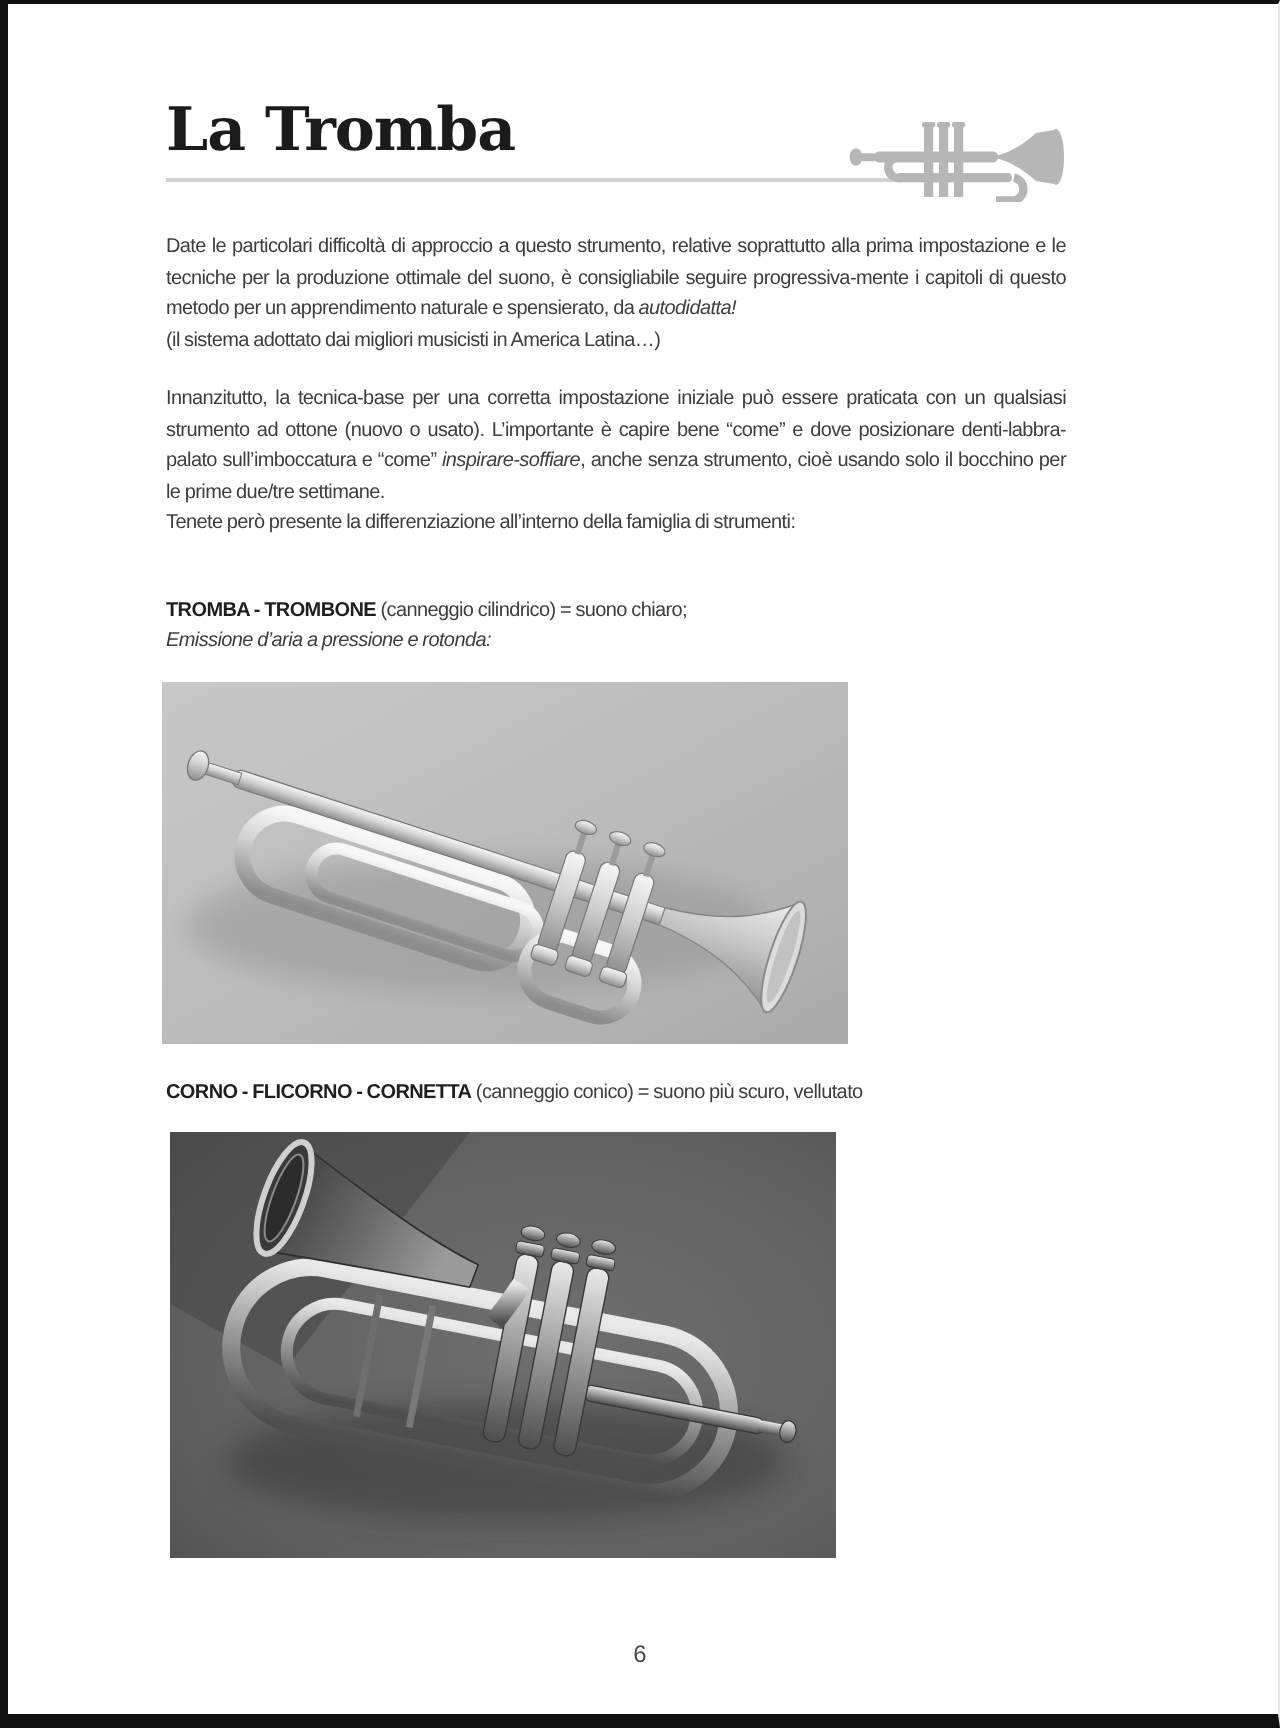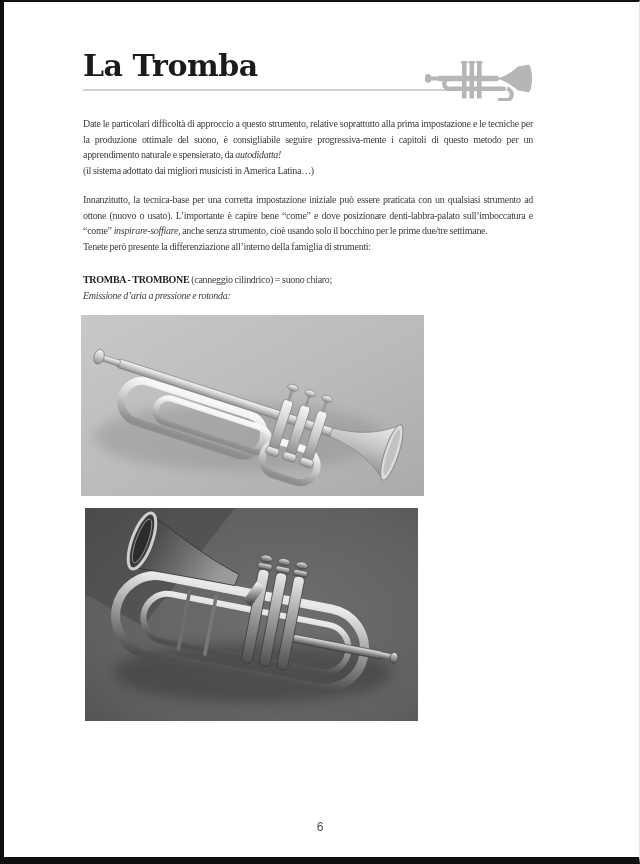--- a/index.html
+++ b/index.html
@@ -31,26 +31,26 @@
     font-size: 30px; line-height: 31px;
     color: #1b1b1b;
     letter-spacing: -0.5px;
   }
   .rule { height: 2px; background: #d2d2d2; width: 364px; margin-top: 8px; }
   .logo { position: absolute; right: -3px; top: 11px; width: 112px; height: 40px; }
   .body-text, .section-heading, .section-sub {
     margin: 0;
     font-size: 10px; line-height: 15.5px;
     color: #3d3d3d;
-    letter-spacing: -0.3px; word-spacing: -0.3px; font-family: Liberation Serif, serif;
+    letter-spacing: -0.3px; word-spacing: -0.3px;
   }
   .body-text { text-align: justify; }
   .para-intro { margin-top: 25px; }
   .para-technique { margin-top: 14px; }
-  .section-heading { margin-top: 18px; font-weight: normal; }
+  .section-heading { margin-top: 28px; font-weight: normal; }
   .section-2 .section-heading { margin-top: 17px; }
   .section-heading .bd { font-weight: bold; color: #1f1f1f; }
   .it { font-style: italic; }
   .section-sub { font-style: italic; }
   .photo { margin: 12px 0 0 0; padding: 0; display: block; font-size: 0; }
   .photo-1 { margin-left: -2px; }
   .photo-2 { margin-left: 2px; }
   .page-number {
     position: absolute; left: 0; top: 820px; width: 640px;
     text-align: center; font-size: 12px; color: #4b4b4b;
@@ -140,20 +140,21 @@
           <ellipse cx="240" cy="57" rx="5.5" ry="3.2" fill="url(#sv)" stroke="#7a7a7a" stroke-width="0.6"></ellipse>
           <path d="M 254,83 C 285,81 302,72 317,60 L 317,116 C 302,104 285,95 254,92 Z" fill="url(#svb)" stroke="#858585" stroke-width="0.7"></path>
           <ellipse cx="318" cy="88" rx="7" ry="29" fill="#dcdcdc" stroke="#8a8a8a" stroke-width="1"></ellipse>
           <ellipse cx="318" cy="88" rx="4" ry="24" fill="#c2c2c2"></ellipse>
         </g>
       </svg>
     </figure>
   </section>
 
   <section class="section-2">
+    <h2 class="section-heading"><span class="bd">CORNO - FLICORNO - CORNETTA</span><span> (canneggio conico) = suono più scuro, vellutato</span></h2>
     <figure class="photo photo-2">
       <svg width="333" height="213" viewBox="0 0 333 213">
         <defs>
           <radialGradient id="p2bg" cx="0.58" cy="0.52" r="0.85">
             <stop offset="0" stop-color="#6f6f6f"></stop>
             <stop offset="0.65" stop-color="#606060"></stop>
             <stop offset="1" stop-color="#4d4d4d"></stop>
           </radialGradient>
           <linearGradient id="ds" x1="0" y1="0" x2="0" y2="1">
             <stop offset="0" stop-color="#e9e9e9"></stop>

